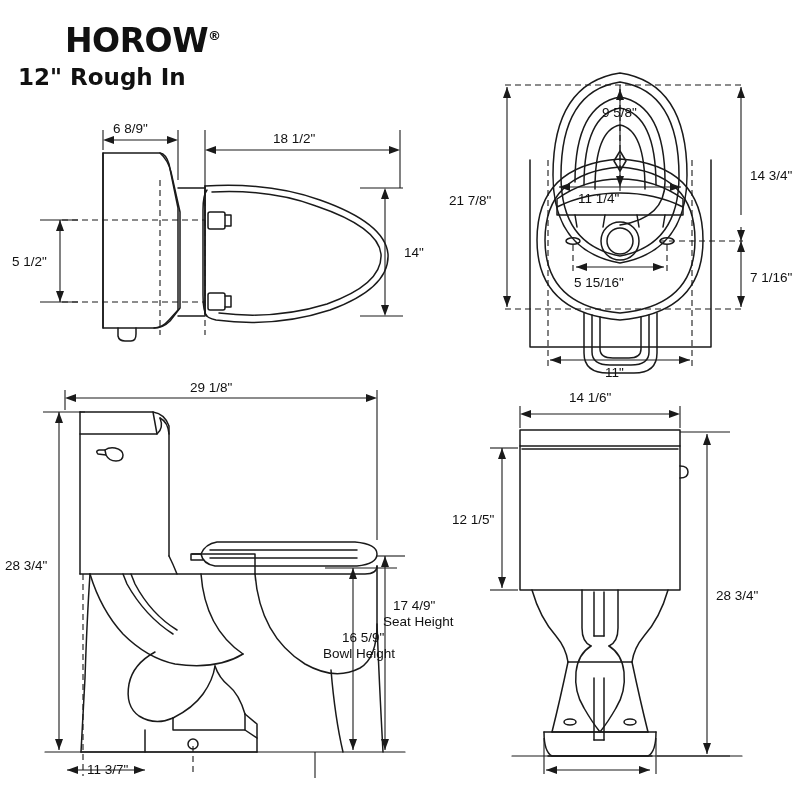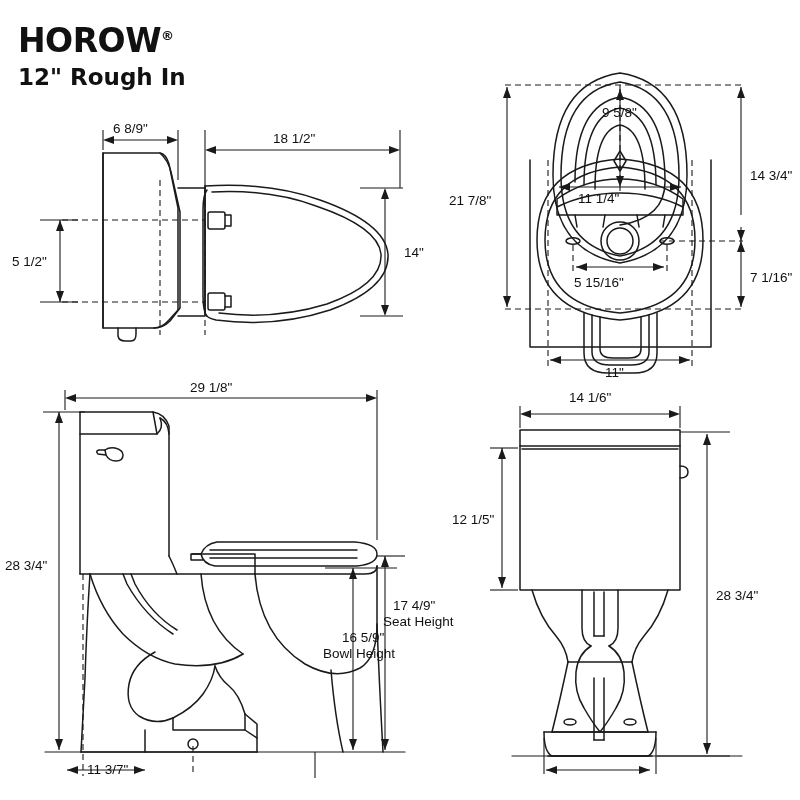--- a/index.html
+++ b/index.html
@@ -1,19 +1,19 @@
 <!DOCTYPE html>
 <html><head>
 <meta charset="utf-8">
 <style>
   html,body{margin:0;padding:0;background:#ffffff;}
   body{width:800px;height:800px;font-family:"Liberation Sans",sans-serif;color:#1a1a1a;overflow:hidden;}
   #sheet{position:relative;width:800px;height:800px;background:#fff;}
   #brand{position:absolute;left:18px;top:24px;}
-  .brand-word{font-family:"DejaVu Sans",sans-serif;font-weight:700;font-size:33px;letter-spacing:-0.5px;line-height:34px;color:#111;}
+  .brand-word{font-family:"DejaVu Sans",sans-serif;font-weight:700;font-size:33px;letter-spacing:-0.5px;line-height:34px;color:#111;margin-left:47px;}
   .brand-reg{font-size:13px;font-weight:700;vertical-align:super;line-height:0;}
   .brand-sub{font-family:"DejaVu Sans",sans-serif;font-weight:700;font-size:23px;line-height:28px;margin-top:5px;color:#111;}
   svg{display:block;}
   .dimtxt{font-family:"Liberation Sans",sans-serif;font-size:13.5px;fill:#111;}
 </style>
 </head>
 <body>
 
 <div id="sheet">
 

